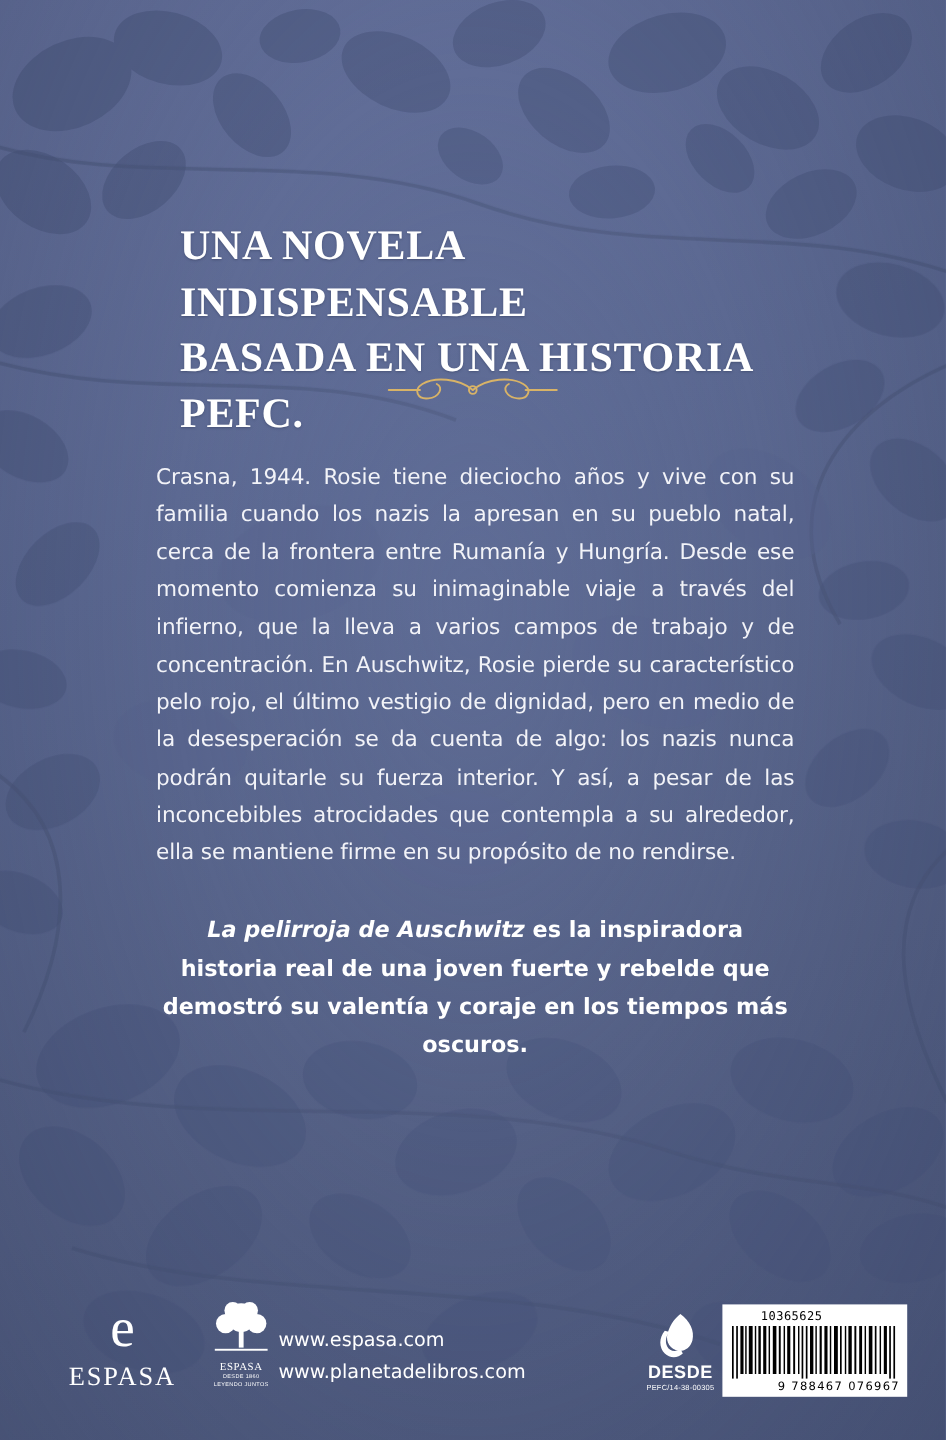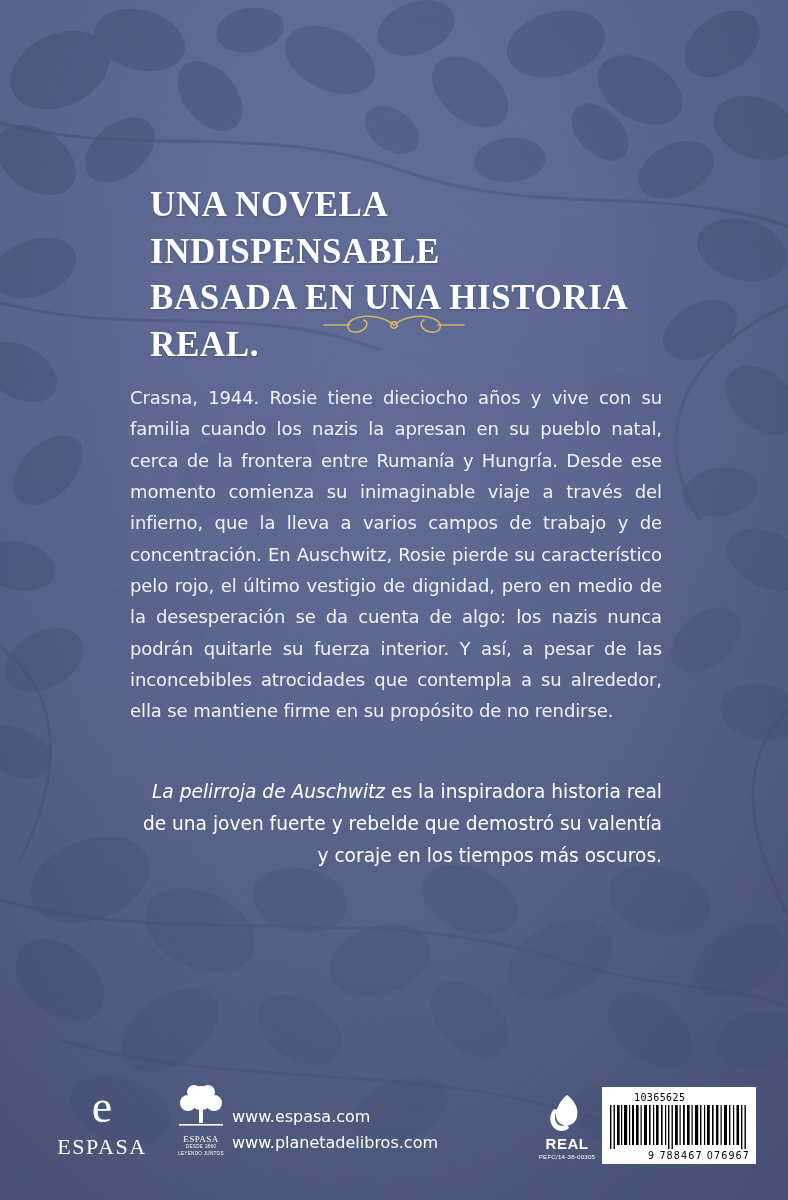--- a/index.html
+++ b/index.html
@@ -82,24 +82,23 @@
     letter-spacing: -0.1px;
   }
   .tagline {
     position: absolute;
     top: 760px;
     left: 130px;
     width: 532px;
     color: #ffffff;
     font-size: 18.6px;
     line-height: 1.72;
-    font-weight: normal;
-    text-align: right;
+    font-weight: bold;
+    text-align: center;
     font-family: "DejaVu Sans", sans-serif;
-    margin-top: 16px;
   }
   .tagline em {
     font-style: italic;
   }
 
   
   .footer {
     position: absolute;
     left: 0;
     bottom: 0;
@@ -290,21 +289,21 @@
         <ellipse cx="150" cy="620" rx="56" ry="36" transform="rotate(12 150 620)"></ellipse>
       </g>
     </svg>
   </div>
   <div class="vignette"></div>
 
   <div class="content">
 
     <div class="headline">
       <span>UNA NOVELA INDISPENSABLE</span>
-      <span class="l2">BASADA EN UNA HISTORIA REAL.</span>
+      <span class="l2">BASADA EN UNA HISTORIA PEFC.</span>
     </div>
 
     <div class="ornament">
       <svg width="180" height="26" viewBox="0 0 180 26" xmlns="http://www.w3.org/2000/svg">
         <g fill="none" stroke="#d8b367" stroke-width="1.6" stroke-linecap="round">
           <path d="M90,13 C78,3 58,2 48,8 C40,13 44,21 53,20 C62,19 66,11 60,8"></path>
           <path d="M90,13 C102,3 122,2 132,8 C140,13 136,21 127,20 C118,19 114,11 120,8"></path>
           <path d="M20,13 L46,13"></path>
           <path d="M134,13 L160,13"></path>
           <circle cx="90" cy="13" r="3.2"></circle>
@@ -353,21 +352,21 @@
 
     <div class="pefc">
       <div class="pefc-mark">
         <svg width="44" height="40" viewBox="0 0 44 40" xmlns="http://www.w3.org/2000/svg">
           <g fill="#ffffff">
             <path d="M22,2 C30,8 34,16 32,24 C30,31 24,34 18,32 C12,30 9,23 12,16 C14,10 18,5 22,2 Z"></path>
             <path d="M9,16 C4,22 4,30 9,35 C13,39 20,39 24,35 L22,31 C18,34 13,33 11,29 C9,25 10,20 13,17 Z"></path>
           </g>
         </svg>
       </div>
-      <div class="pefc-name">REAL</div>
+      <div class="pefc-name">DESDE</div>
       <div class="pefc-code">PEFC/14-38-00305</div>
     </div>
 
     <div class="barcode-box">
       <div class="isbn-top">10365625</div>
       <svg class="bars" viewBox="0 0 142 44" preserveAspectRatio="none" xmlns="http://www.w3.org/2000/svg">
         <g fill="#000000">
           <rect x="2" y="0" width="1.4" height="44"></rect>
           <rect x="5.5" y="0" width="1.4" height="44"></rect>
           <rect x="9" y="0" width="2.6" height="40"></rect>

